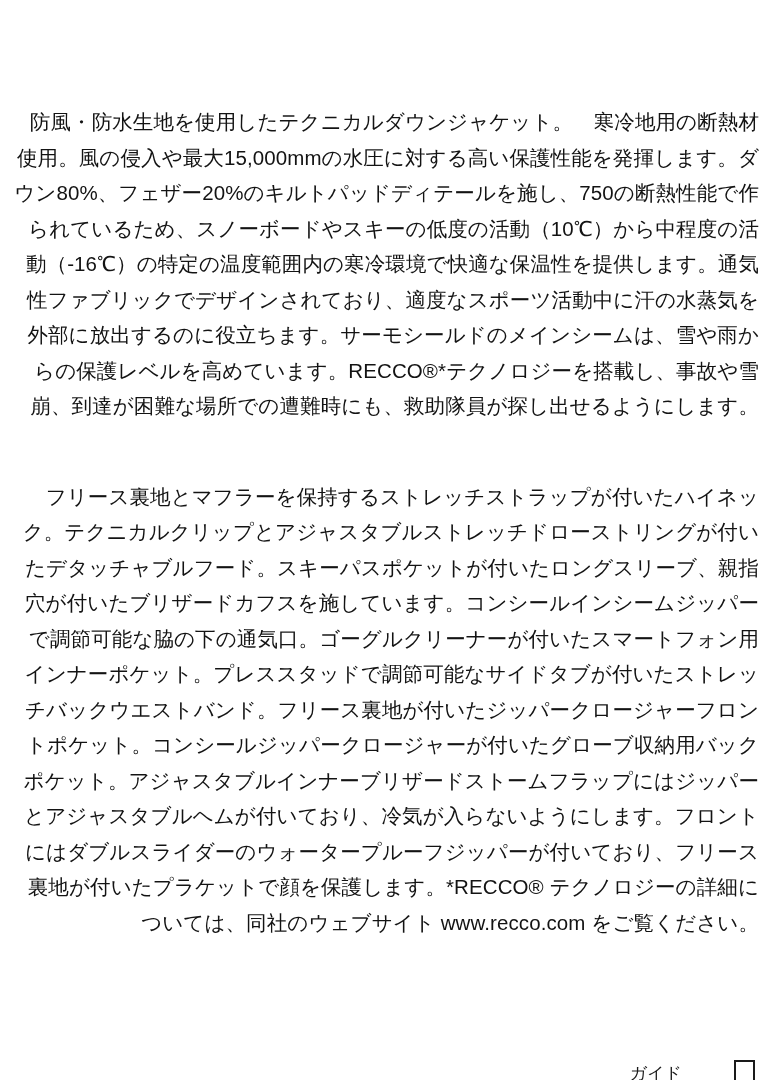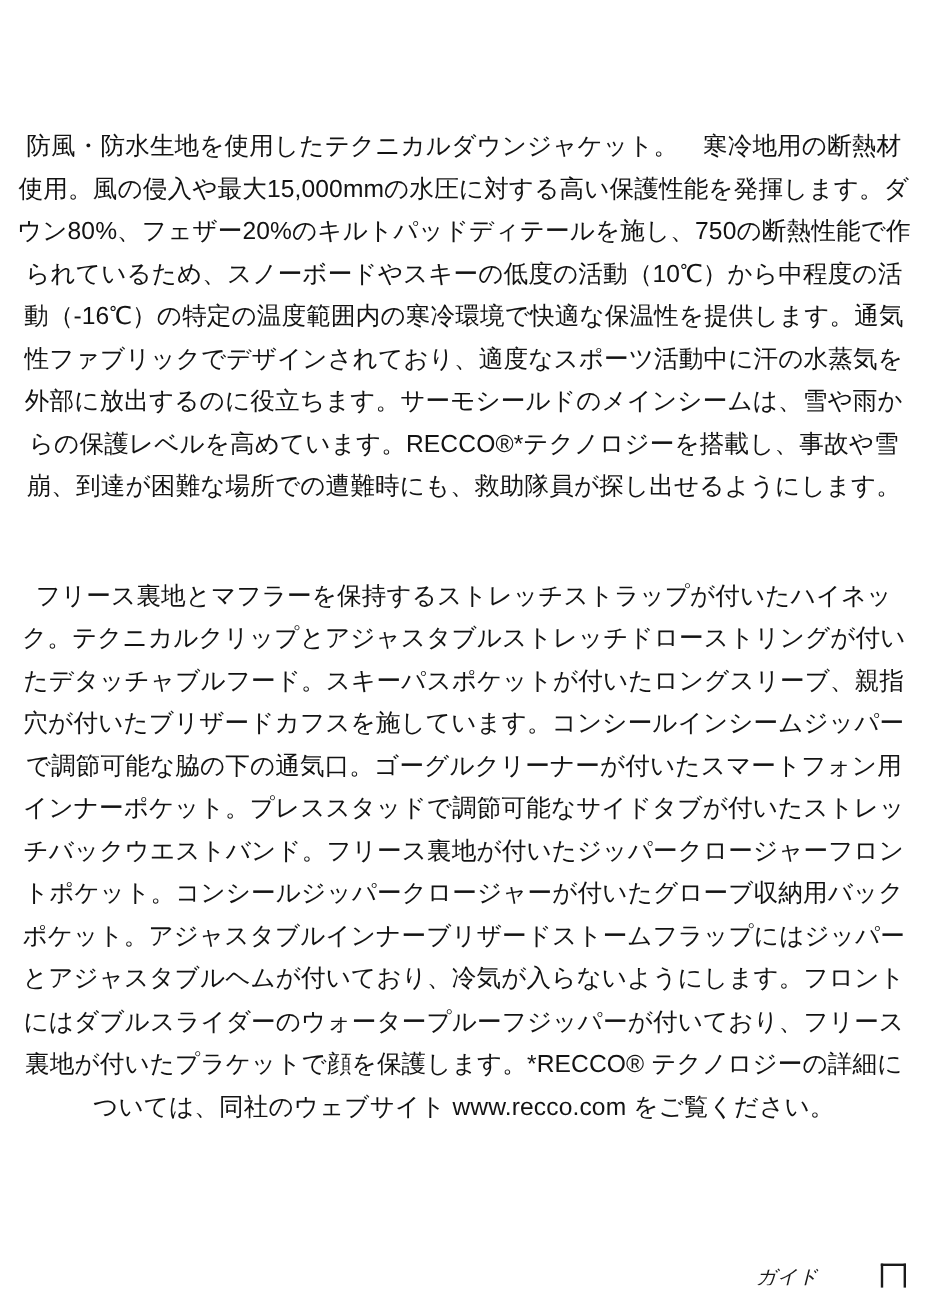--- a/index.html
+++ b/index.html
@@ -22,45 +22,44 @@
     box-sizing: border-box;
     padding: 0 14px;
   }
   .content {
     padding-top: 104px;
   }
   .paragraph {
     font-size: 20.5px;
     line-height: 35.5px;
     letter-spacing: 0.1px;
-    text-align: center;
+    text-align: right;
     color: #131313;
     margin: 0;
     word-break: break-all;
     overflow-wrap: break-word;
   }
   .paragraph + .paragraph {
     margin-top: 55px;
   }
   .footer-strip {
     position: absolute;
     left: 0;
     right: 0;
     bottom: 0;
     height: 34px;
   }
   .footer-row {
     position: absolute;
     bottom: 0;
     right: 18px;
     display: flex;
-    align-items: center;
+    align-items: flex-end;
     gap: 52px;
     height: 34px;
-    font-style: italic;
   }
   .footer-label {
     font-size: 17px;
     line-height: 20px;
     color: #1a1a1a;
     overflow: hidden;
     height: 16px;
   }
   .footer-box {
     width: 21px;

